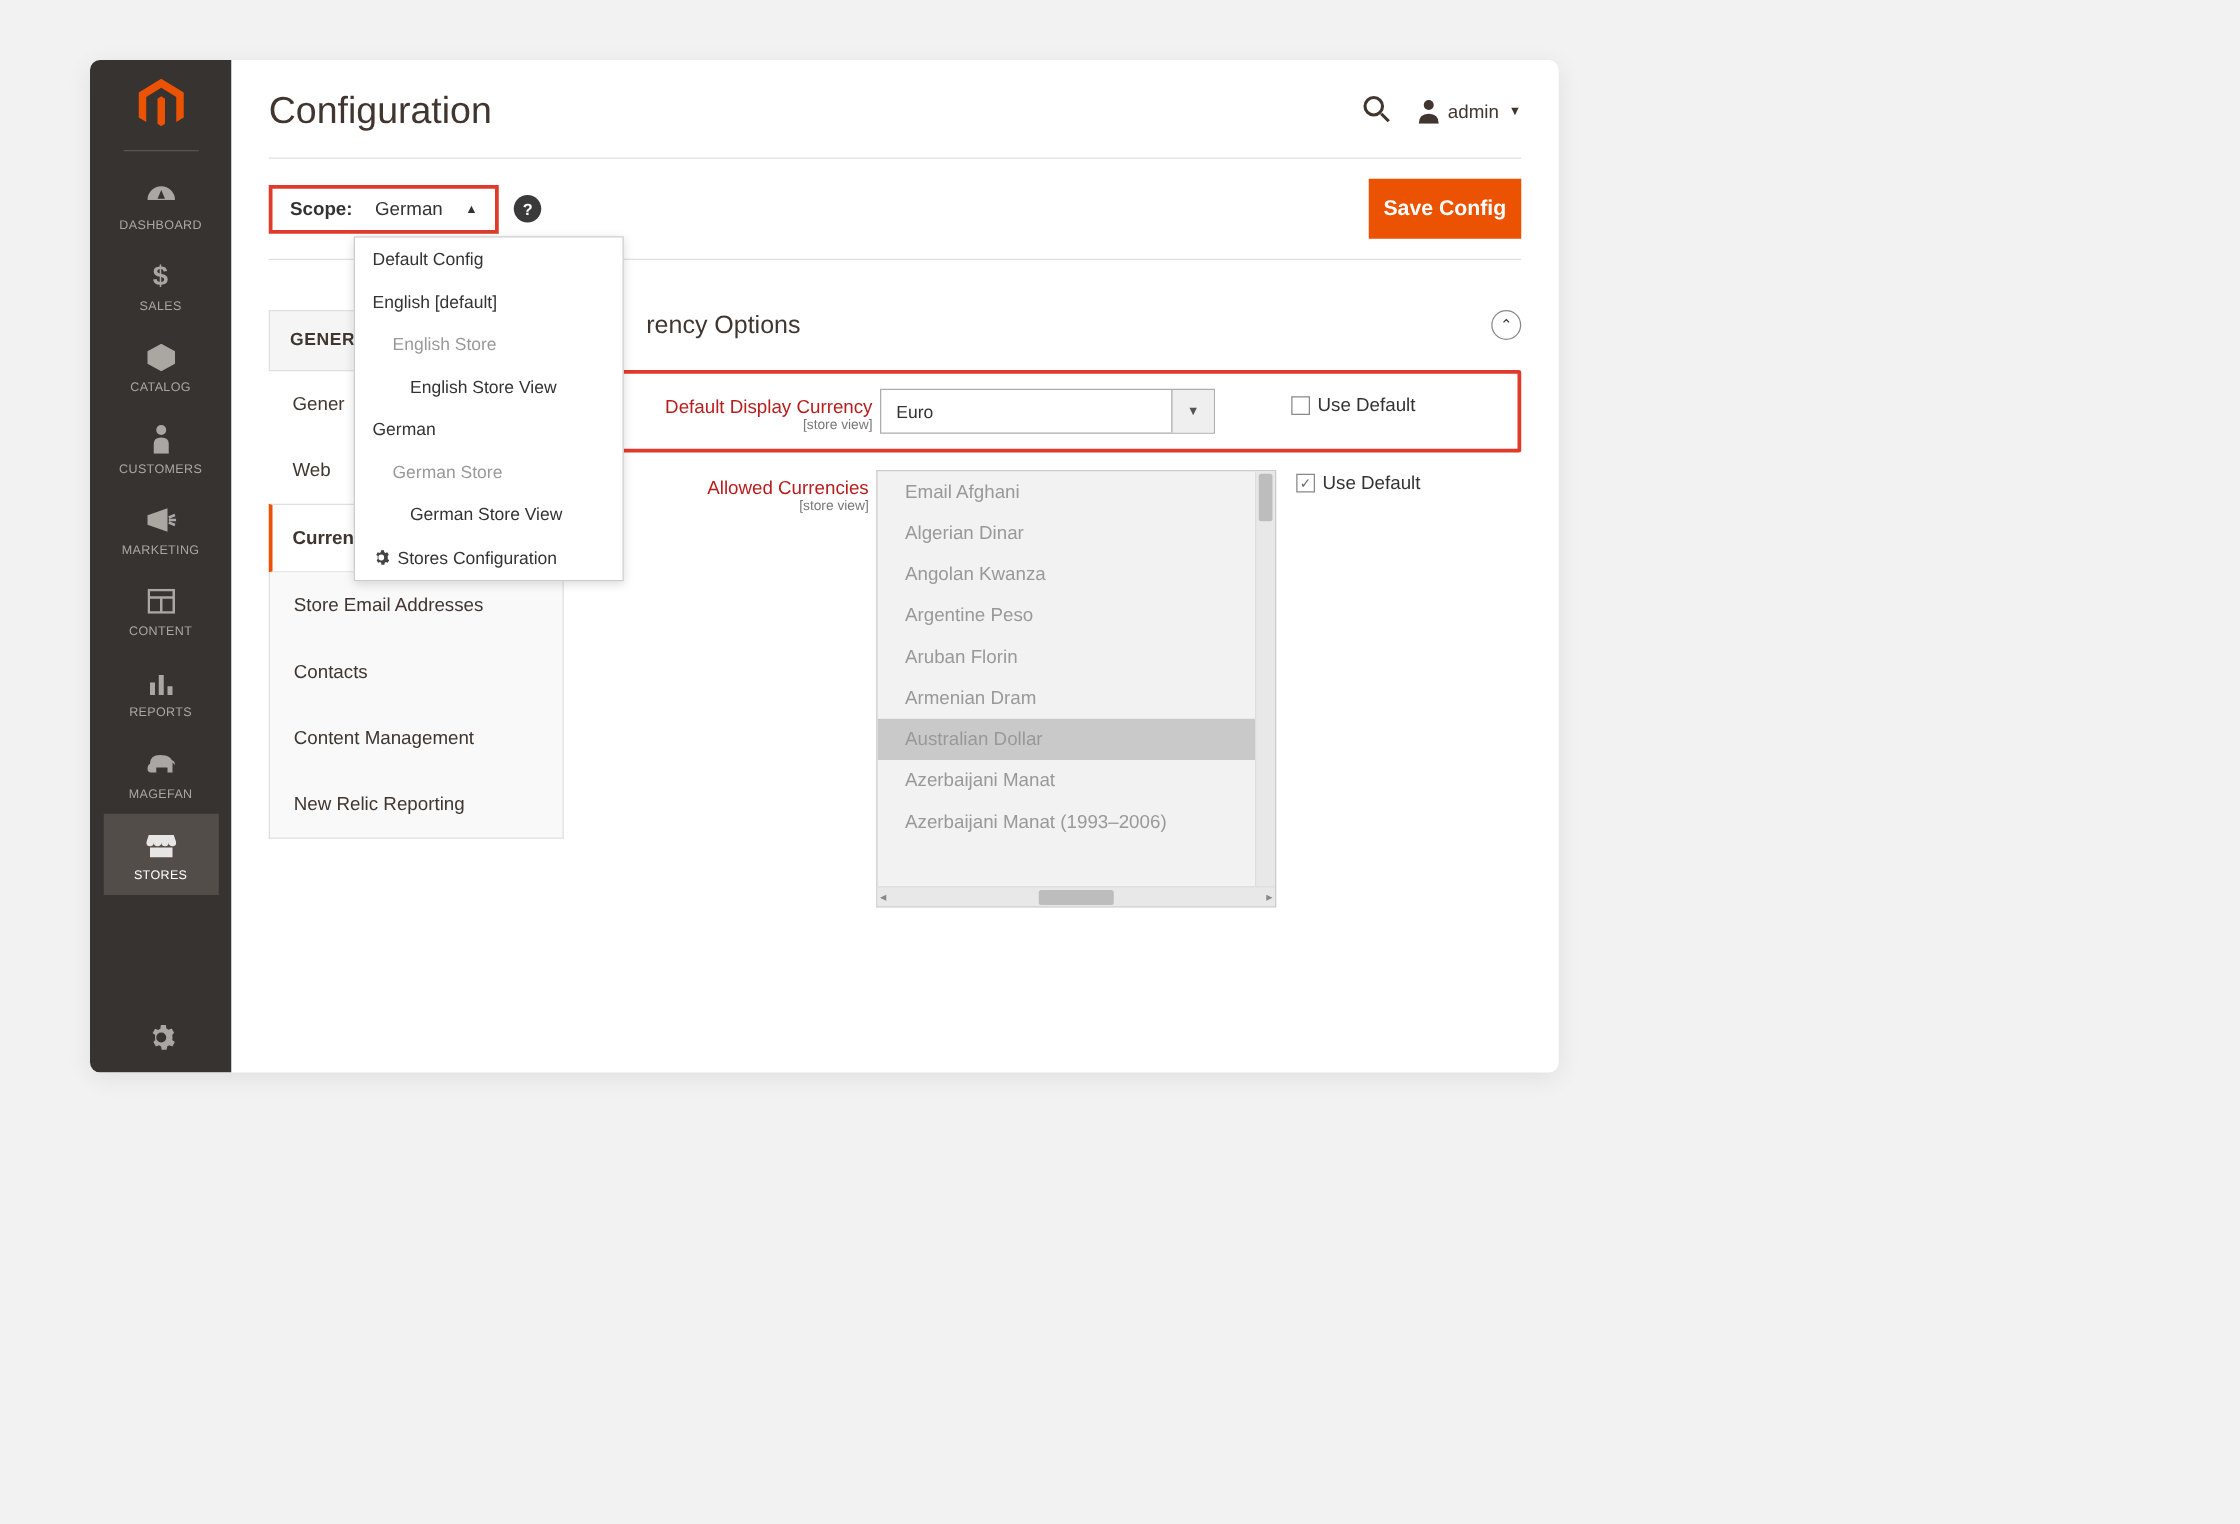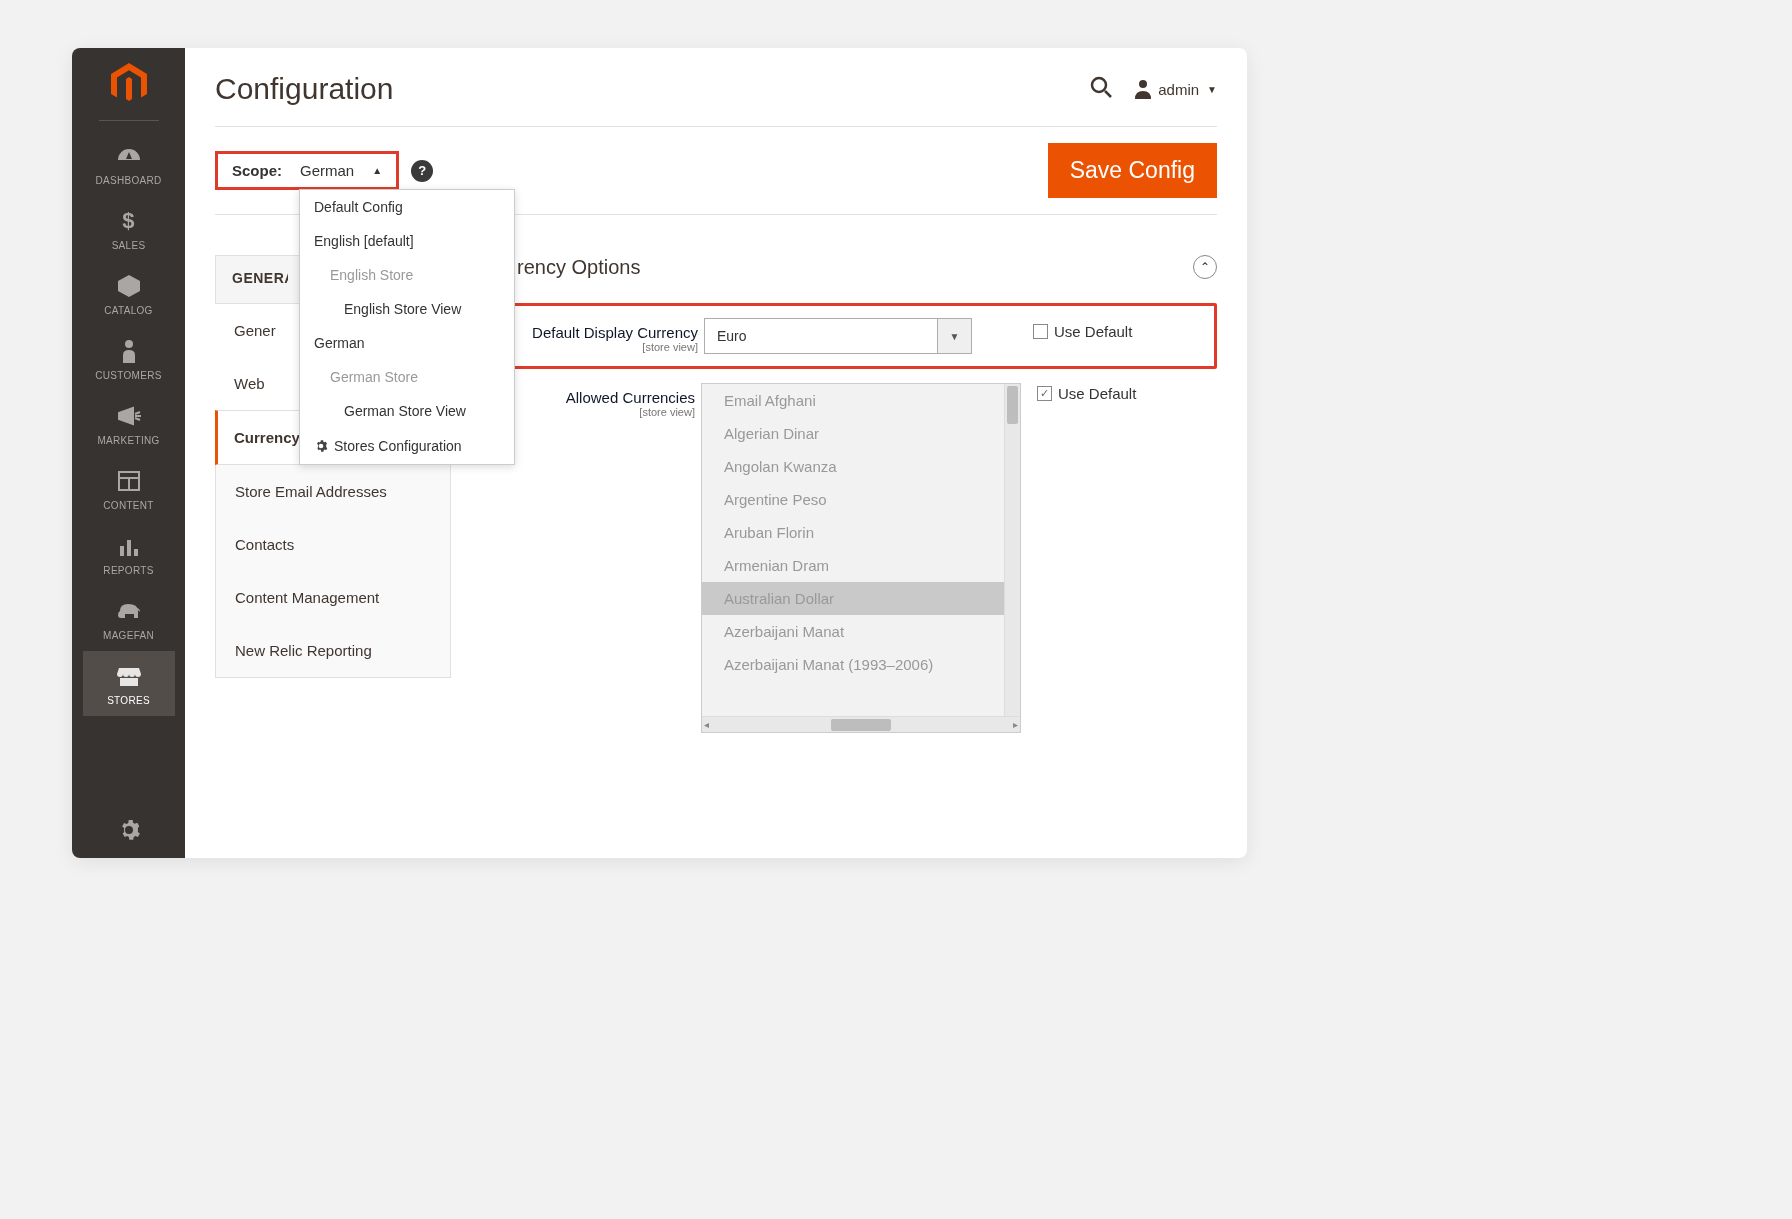--- a/index.html
+++ b/index.html
@@ -126,31 +126,31 @@
 .help-circle {
   width: 22px; height: 22px; border-radius: 50%;
   background: #3a3a3a; color: #fff;
   display: flex; align-items: center; justify-content: center;
   font-size: 13px; font-weight: 700;
 }
 .save-btn {
   background: #eb5202;
   color: #fff;
   border: none;
-  padding: 14px 22px;
-  font-size: 23px;
-  font-weight: 400;
+  padding: 14px 12px;
+  font-size: 17px;
+  font-weight: 700;
   cursor: pointer;
 }
 
 
 .scope-dropdown {
   position: absolute;
   top: 62px;
-  left: 84px;
+  left: 68px;
   width: 216px;
   background: #fff;
   border: 1px solid #ccc;
   box-shadow: 0 2px 8px rgba(0,0,0,0.15);
   z-index: 20;
   font-size: 14px;
   color: #333;
 }
 .scope-dropdown .dd-row { padding: 9px 14px; cursor: pointer; }
 .scope-dropdown .dd-row.indent1 { padding-left: 30px; color: #999; cursor: default; }
@@ -228,21 +228,21 @@
   align-items: flex-start;
   margin-bottom: 10px;
   position: relative;
 }
 .field-label-col {
   width: 220px;
   text-align: right;
   padding-right: 6px;
   padding-top: 6px;
 }
-.field-label { font-size: 15px; color: #0f172a; display: block; }
+.field-label { font-size: 15px; color: #b91c1c; display: block; }
 .field-scope { font-size: 11px; color: #777; display: block; }
 .field-input-col { flex: 1; display: flex; align-items: flex-start; gap: 16px; }
 .select-mock {
   border: 1px solid #adadad;
   background: #fff;
   height: 36px;
   width: 268px;
   display: flex;
   align-items: center;
   position: relative;

